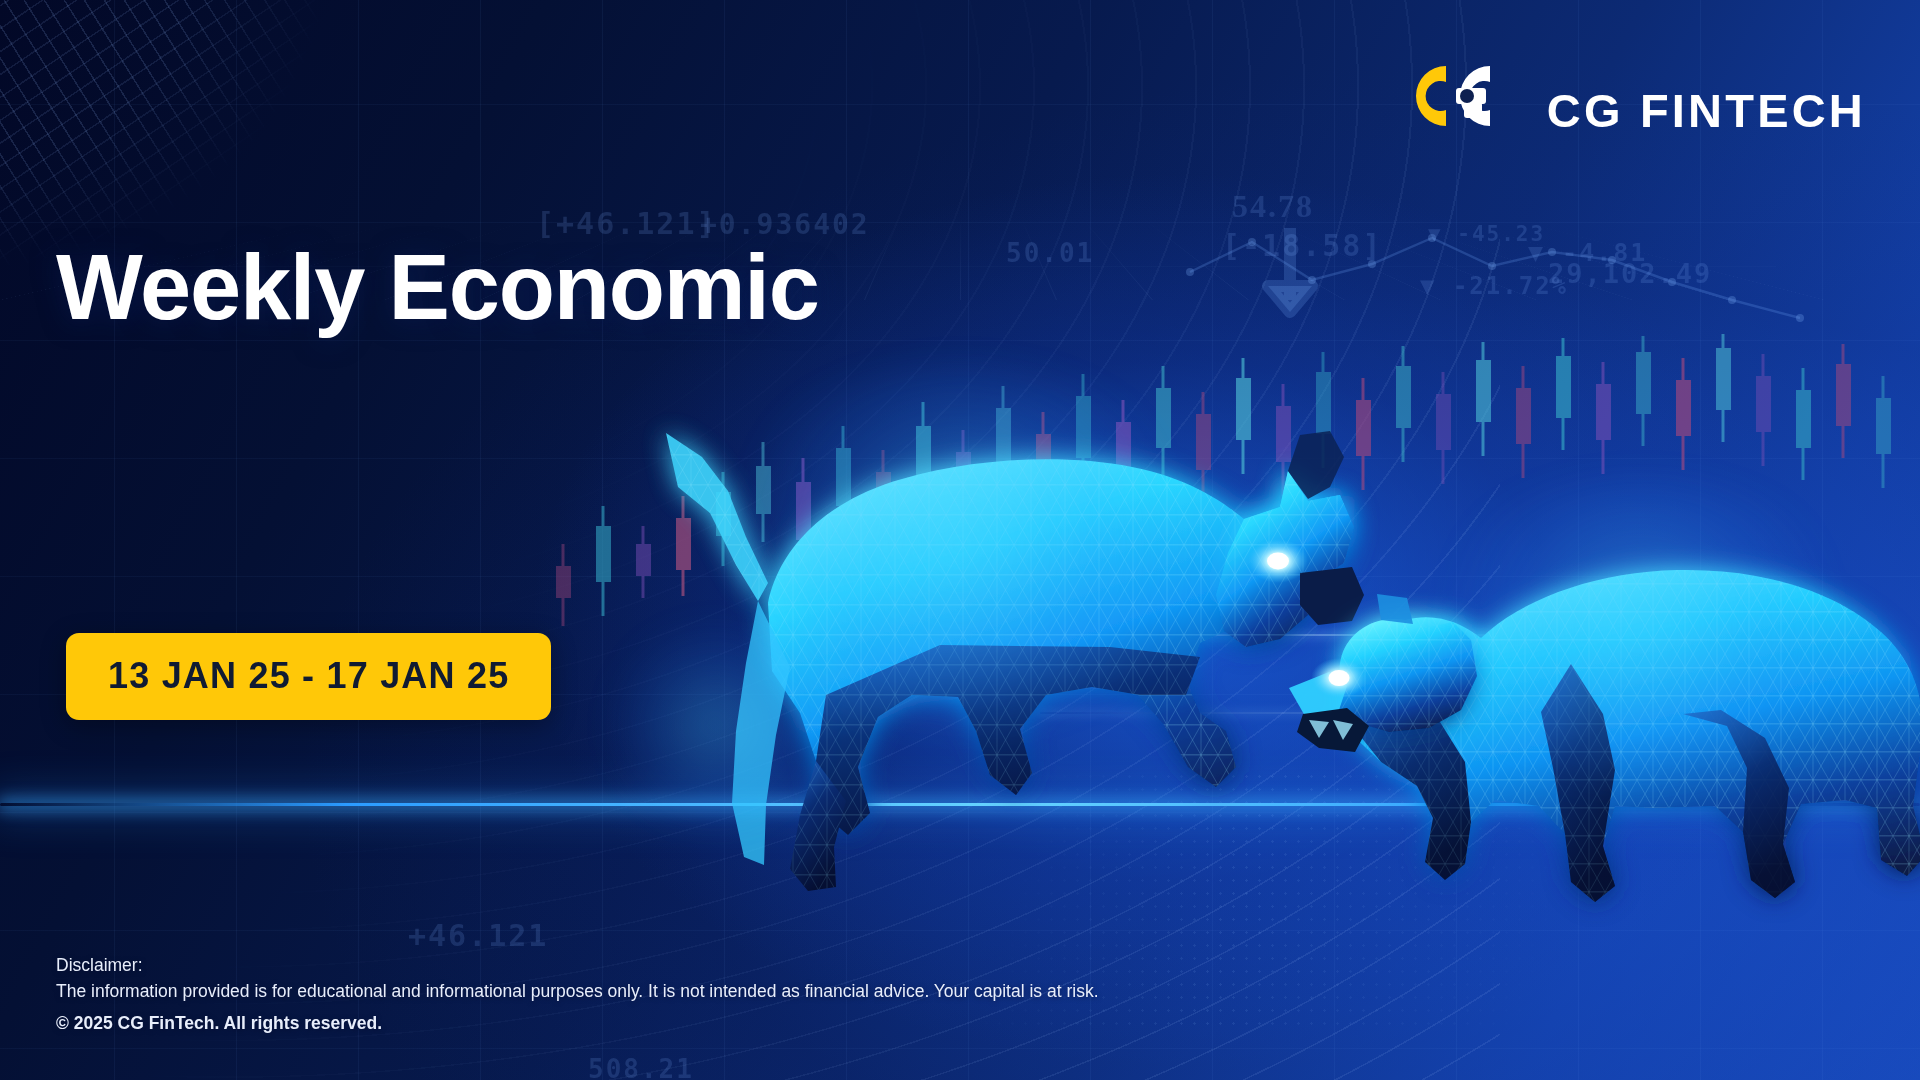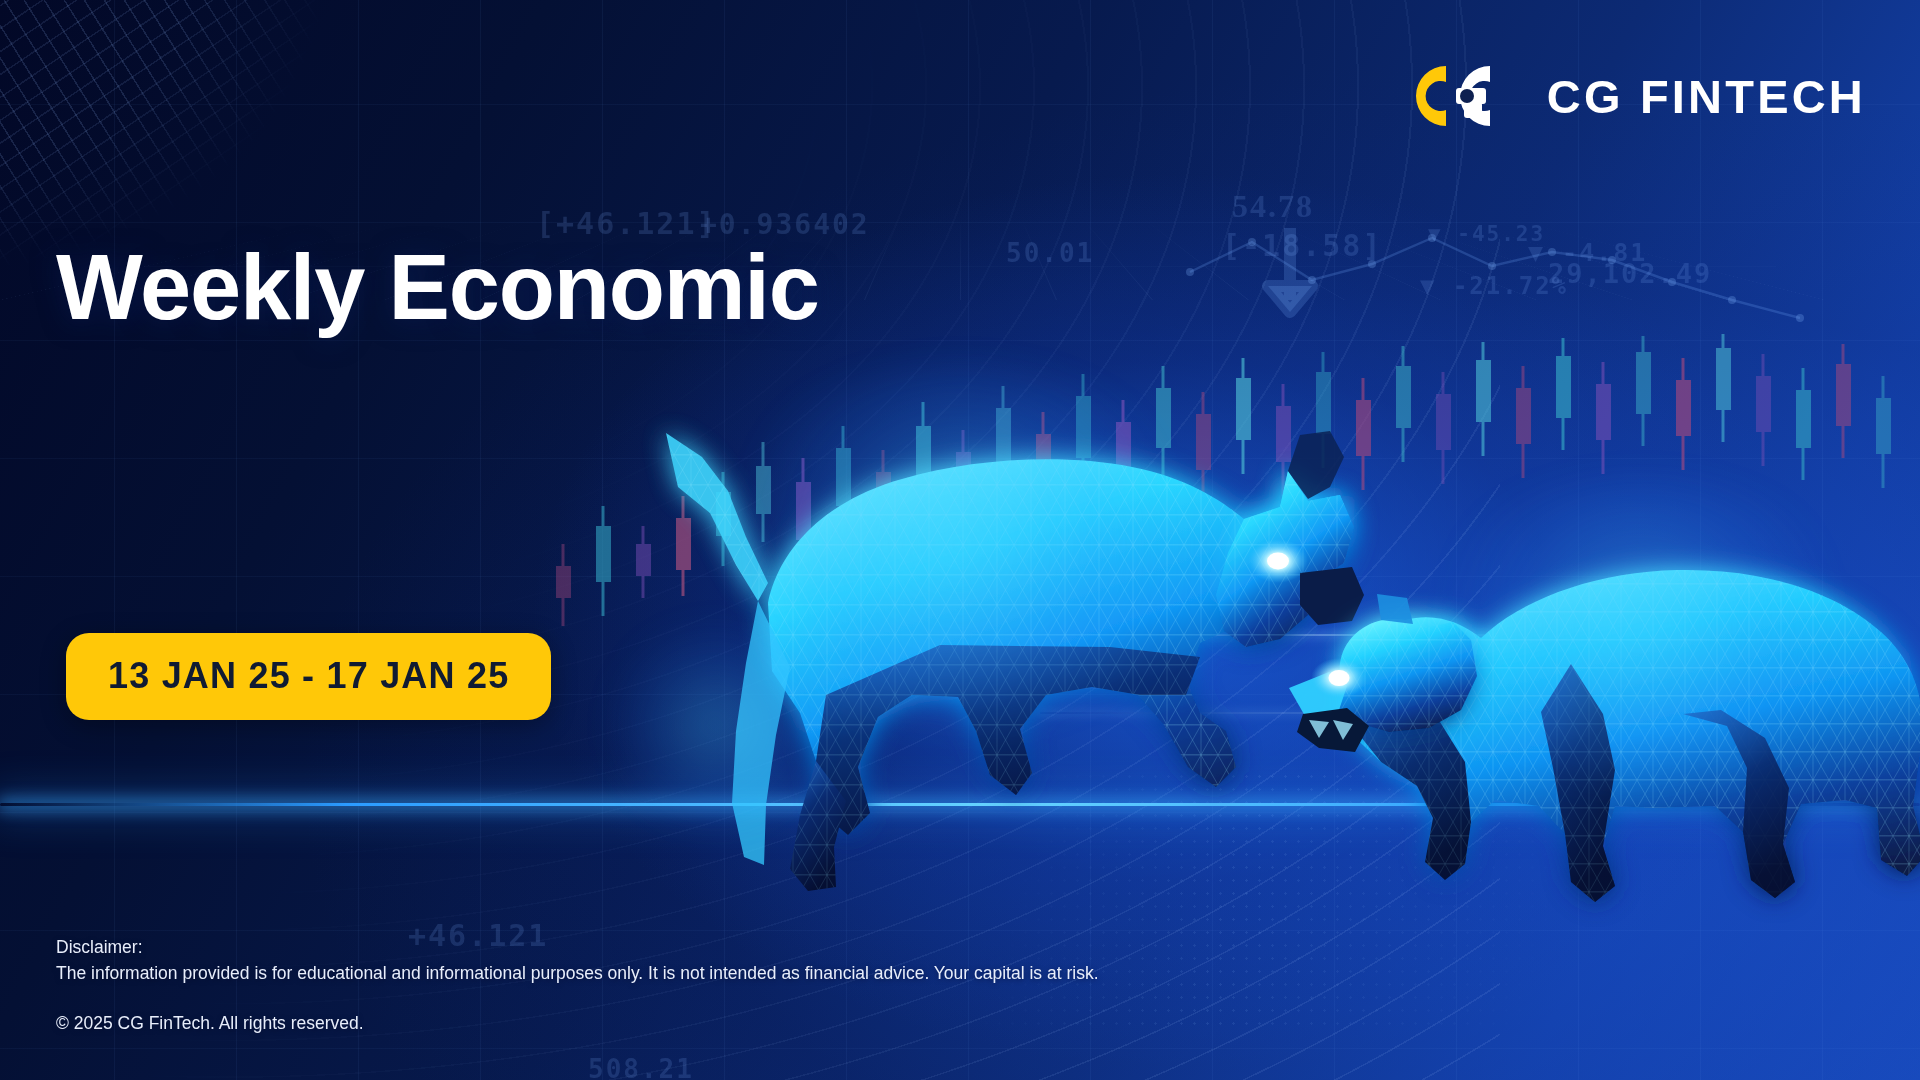--- a/index.html
+++ b/index.html
@@ -87,21 +87,21 @@
   #hline-main { left:0; right:0; top:803px; }
   .hline-soft {
     position:absolute; height:2px;
     background:linear-gradient(to right, rgba(150,205,255,0), rgba(180,225,255,.55), rgba(150,205,255,0));
     box-shadow:0 0 10px 2px rgba(120,190,255,.35);
   }
 
   
   #logo-block {
     position:absolute; right:54px; top:58px;
-    display:flex; align-items:center; gap:23px;
+    display:flex; align-items:flex-end; gap:23px;
   }
   #logo-mark { width:120px; height:76px; flex:0 0 auto; }
   #logo-text {
     color:#ffffff; font-size:47px; font-weight:700;
     letter-spacing:3.2px; line-height:1; white-space:nowrap;
   }
 
   
   #headline {
     position:absolute; left:56px; top:238px;
@@ -110,34 +110,35 @@
     text-shadow:0 2px 26px rgba(10,30,90,.55);
     text-align:center;
   }
   #headline .ln { display:block; }
 
   
   #date-badge {
     position:absolute; left:66px; top:633px;
     background:#FFC808; color:#101B33;
     font-size:36px; font-weight:700; letter-spacing:1.2px;
-    padding:22px 42px 23px; border-radius:23px;
+    padding:22px 42px 23px; border-radius:13px;
     box-shadow:0 6px 26px rgba(0,0,0,.32);
     white-space:nowrap;
   }
 
   
   #footer { position:absolute; left:56px; bottom:46px; width:1300px; }
   #footer .fline {
     color:#e8eefb; font-size:17.5px; line-height:1.52;
     text-shadow:0 1px 5px rgba(5,15,50,.6);
   }
   #copyright {
-    color:#e8eefb; font-size:17.5px; margin-top:26px;
+    color:#e8eefb; font-size:17.5px; margin-top:8px;
     text-shadow:0 1px 5px rgba(5,15,50,.6);
+    font-weight:bold;
   }
 
   
   #bull-wrap { position:absolute; left:640px; top:395px; width:740px; height:520px; }
   #bear-wrap { position:absolute; left:1285px; top:500px; width:660px; height:430px; }
   .glow-soft {
     position:absolute; border-radius:50%; pointer-events:none;
     background:radial-gradient(circle, rgba(70,200,255,.55) 0%, rgba(40,140,255,.22) 45%, rgba(20,80,200,0) 72%);
     filter:blur(18px);
   }

